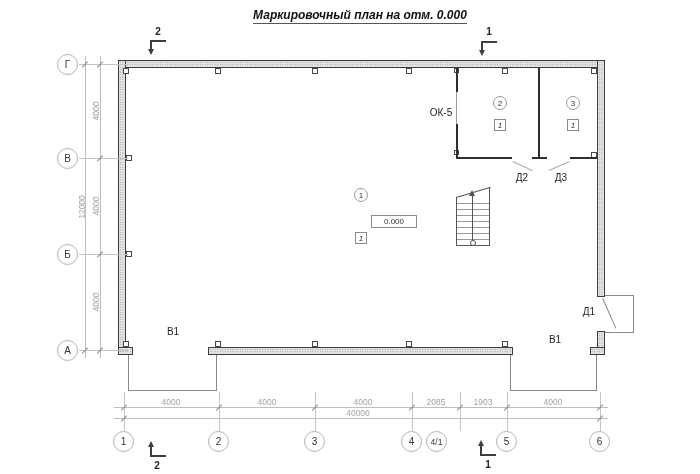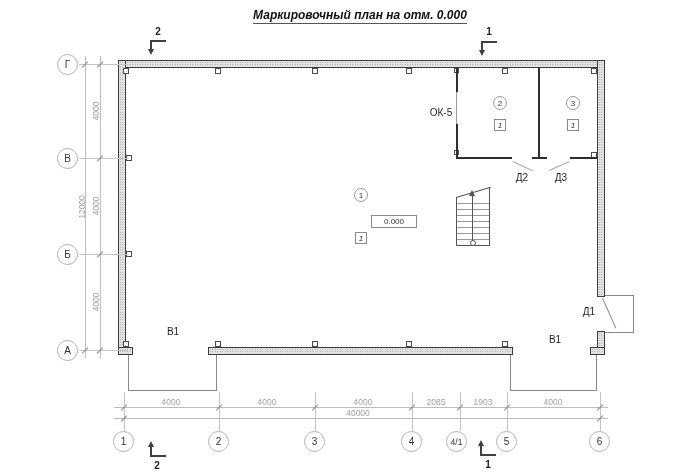--- a/index.html
+++ b/index.html
@@ -167,21 +167,21 @@
   <div class="dim-text" style="left:343px;top:397px;width:40px;">4000</div>
   <div class="dim-text" style="left:416px;top:397px;width:40px;">2085</div>
   <div class="dim-text" style="left:463px;top:397px;width:40px;">1903</div>
   <div class="dim-text" style="left:533px;top:397px;width:40px;">4000</div>
   <div class="dim-text" style="left:338px;top:408px;width:40px;">40000</div>
 
   <div class="axis-circle" style="left:113px;top:431px;">1</div>
   <div class="axis-circle" style="left:208px;top:431px;">2</div>
   <div class="axis-circle" style="left:304px;top:431px;">3</div>
   <div class="axis-circle" style="left:401px;top:431px;">4</div>
-  <div class="axis-circle small-font" style="left:446px;top:431px;">4/1</div>
+  <div class="axis-circle small-font" style="left:426px;top:431px;">4/1</div>
   <div class="axis-circle" style="left:496px;top:431px;">5</div>
   <div class="axis-circle" style="left:589px;top:431px;">6</div>
 
   <div class="sec-lbl" style="left:151px;top:26px;width:14px;">2</div>
   <div class="sec-line" style="left:150px;top:40px;width:16px;height:2px;"></div>
   <div class="sec-line" style="left:150px;top:40px;width:2px;height:9px;"></div>
   <div class="arrow-down" style="left:148px;top:49px;"></div>
 
   <div class="sec-lbl" style="left:482px;top:26px;width:14px;">1</div>
   <div class="sec-line" style="left:481px;top:41px;width:16px;height:2px;"></div>

